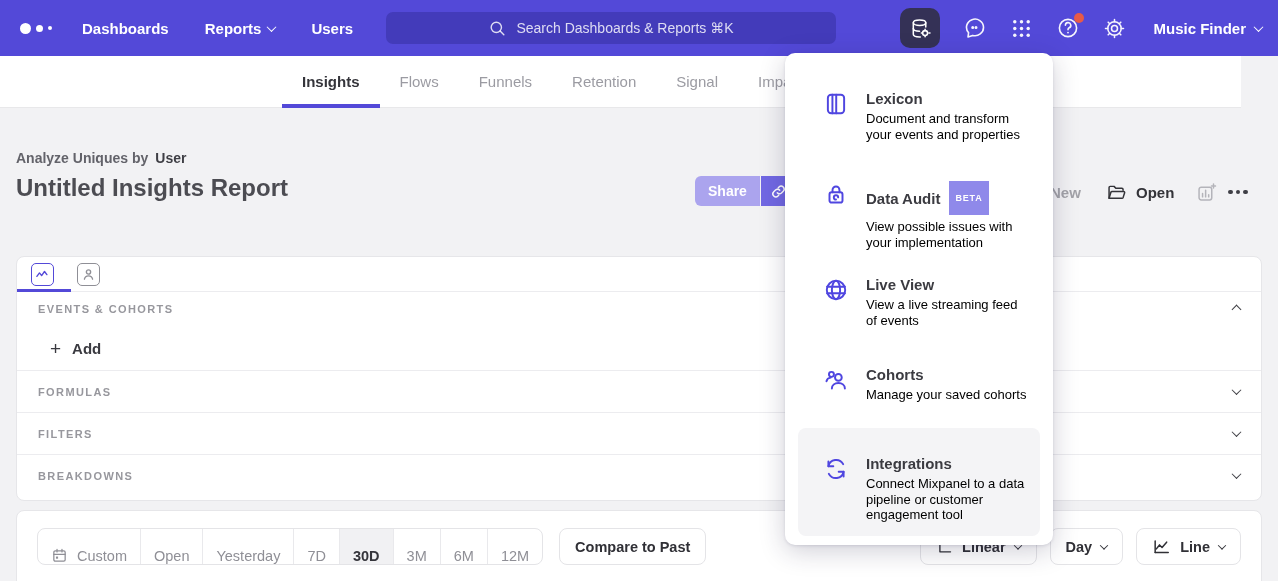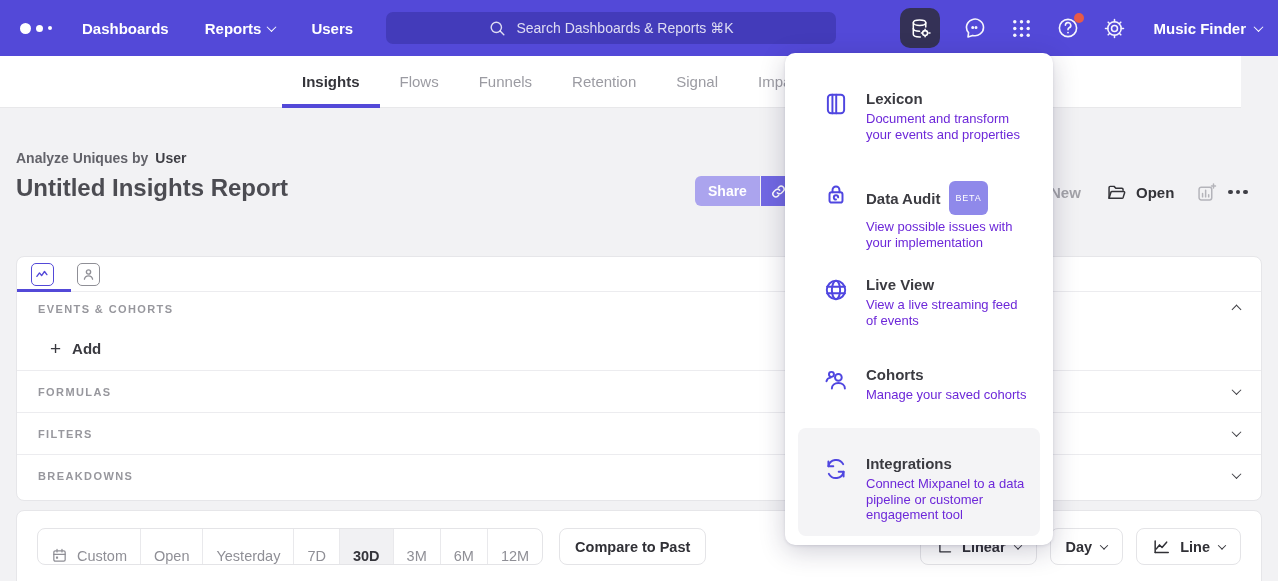--- a/index.html
+++ b/index.html
@@ -71,22 +71,22 @@
   .pill-btn { display:flex; align-items:center; gap:9px; height:37px; border:1px solid #e4e4e7; border-radius:8px; padding:12px 15px; font-size:14.5px; font-weight:700; color:#303036; cursor:pointer; background:#fff; }
   .compare { margin-left:16px; }
   .bc-right { position:absolute; right:20px; top:17px; display:flex; gap:13px; }
   .pill-btn .chev { width:6px; height:6px; border-width:1.8px; color:#35353b; }
 
   
   .apps-panel { position:absolute; left:785px; top:53px; width:268px; height:492px; background:#fff; border-radius:10px; box-shadow:0 6px 26px rgba(35,32,70,0.22), 0 1px 3px rgba(35,32,70,0.12); z-index:50; }
   .menu-item { position:absolute; left:13px; width:242px; display:flex; gap:17px; padding:8px 10px 8px 25px; cursor:pointer; border-radius:8px; }
   .menu-item .mi-icon { width:26px; height:26px; color:#4f46e0; flex-shrink:0; margin-top:1px; }
   .mi-title { font-size:15px; font-weight:700; color:#3b3b41; display:flex; align-items:center; gap:9px; }
-  .mi-desc { font-size:13px; line-height:15.5px; color:#6d28d9; margin-top:4px; max-width:176px; }
-  .badge { background:#8f89ea; color:#fff; font-size:9px; font-weight:400; letter-spacing:.8px; padding:12px 6px; border-radius:6px; }
+  .mi-desc { font-size:13px; line-height:15.5px; color:#000000; margin-top:4px; max-width:176px; }
+  .badge { background:#8f89ea; color:#fff; font-size:9px; font-weight:700; letter-spacing:.8px; padding:12px 6px; border-radius:0; }
   .mi-lexicon { top:29px; }
   .mi-dataaudit { top:120px; }
   .mi-liveview { top:215px; }
   .mi-cohorts { top:305px; }
   .mi-integrations { top:375px; height:108px; padding-top:27px; background:#f4f4f6; }
 </style>
 </head>
 <body>
 
 <div class="navbar">

